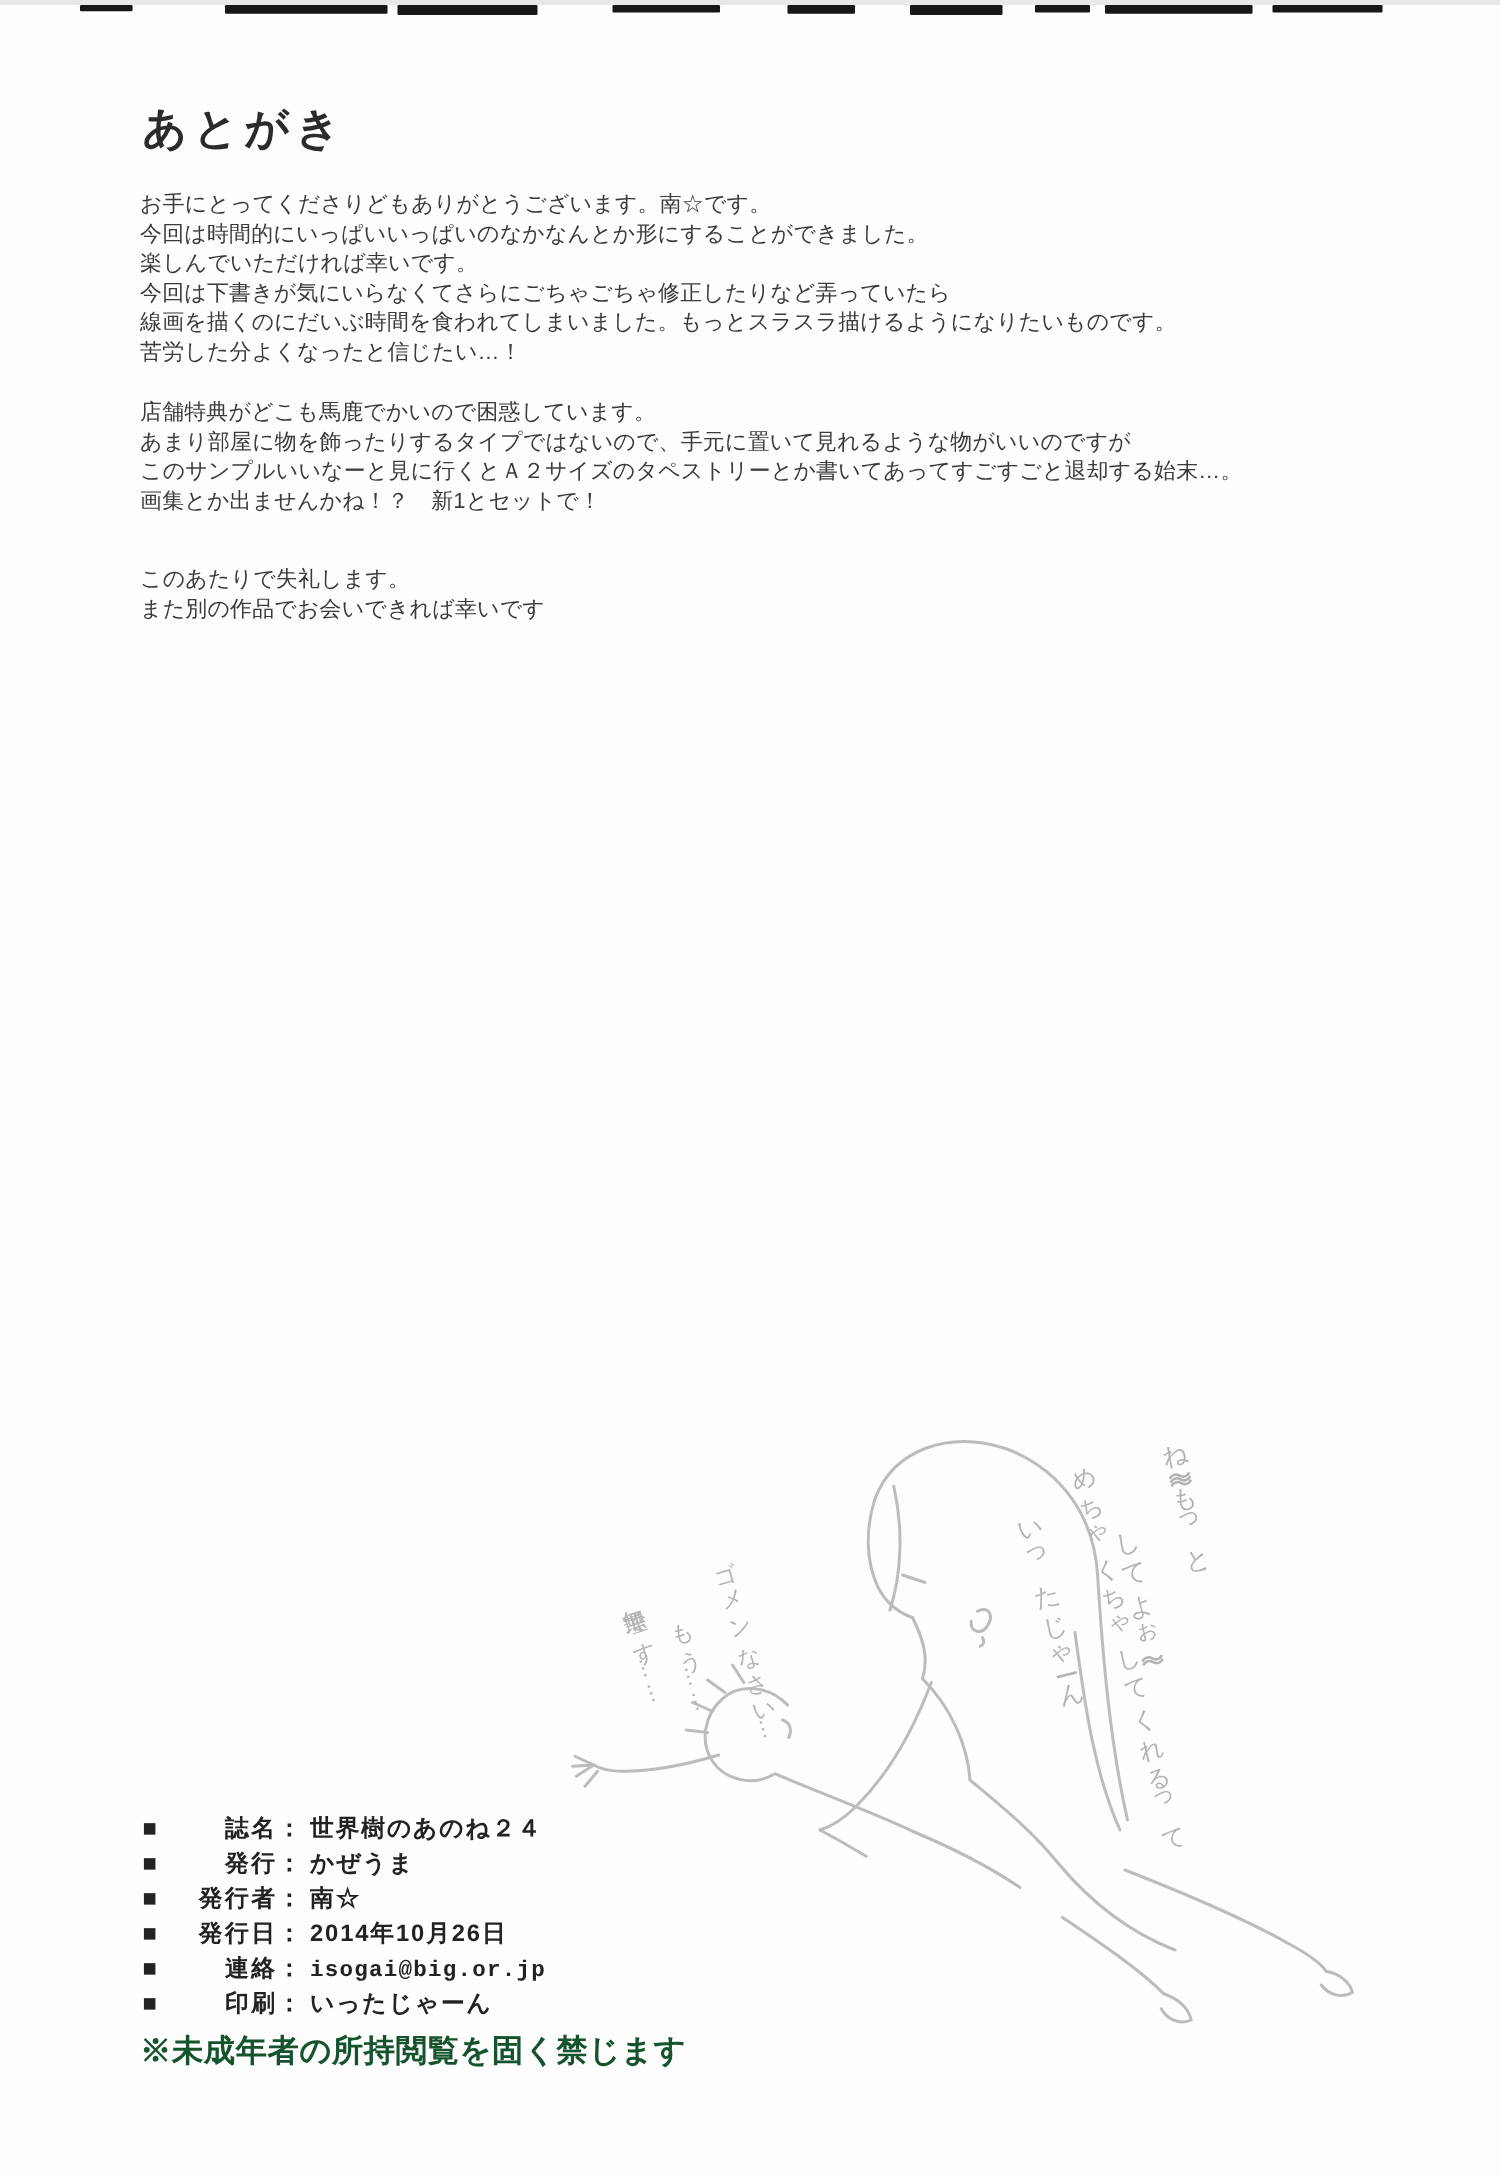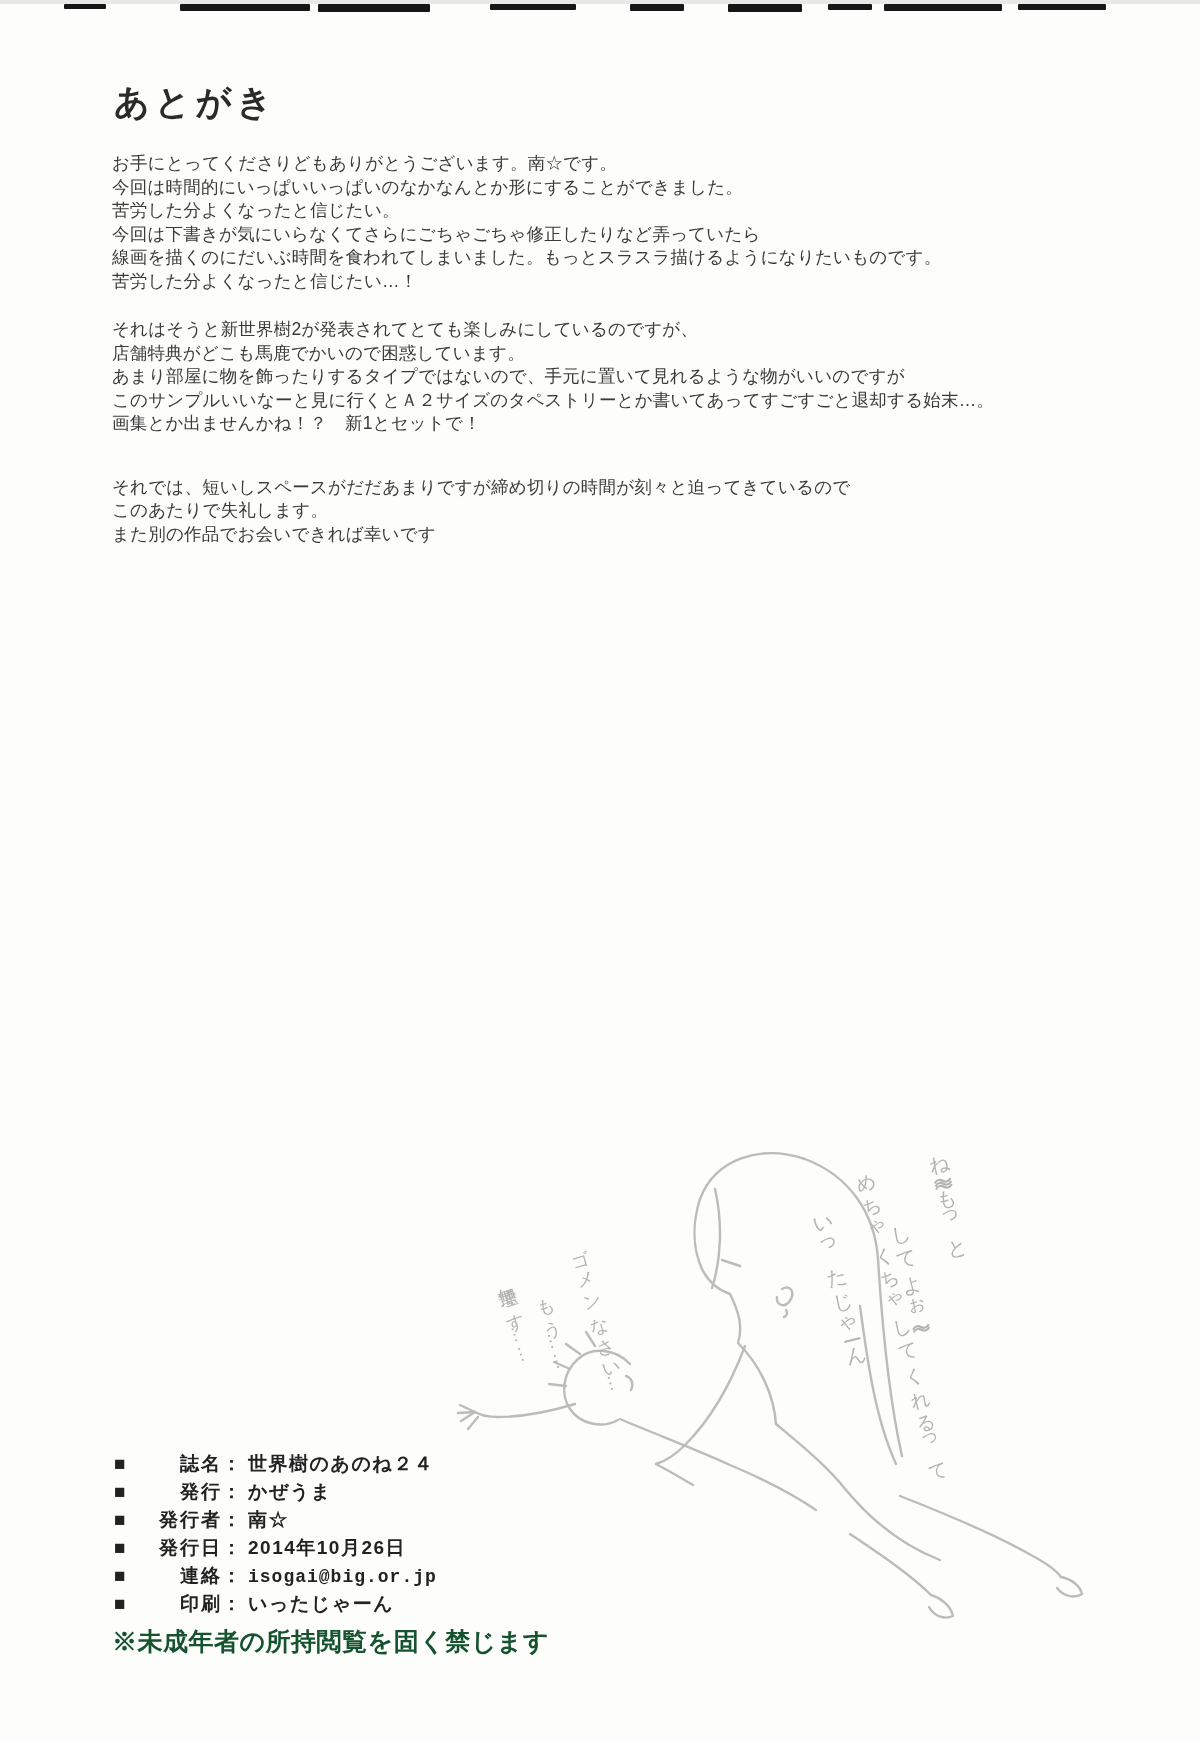--- a/index.html
+++ b/index.html
@@ -97,34 +97,32 @@
     <div class="artifact a8"></div>
     <div class="artifact a9"></div>
   </div>
 
   <h1 class="title">あとがき</h1>
 
   <div class="body-text">
     <p class="para p1">
       <span class="line">お手にとってくださりどもありがとうございます。南☆です。</span>
       <span class="line">今回は時間的にいっぱいいっぱいのなかなんとか形にすることができました。</span>
-      <span class="line">苦労した分よくなったと信じたい。</span>
+      <span class="line">楽しんでいただければ幸いです。</span>
       <span class="line">今回は下書きが気にいらなくてさらにごちゃごちゃ修正したりなど弄っていたら</span>
       <span class="line">線画を描くのにだいぶ時間を食われてしまいました。もっとスラスラ描けるようになりたいものです。</span>
       <span class="line">苦労した分よくなったと信じたい…！</span>
     </p>
     <p class="para p2">
-      <span class="line">それはそうと新世界樹2が発表されてとても楽しみにしているのですが、</span>
       <span class="line">店舗特典がどこも馬鹿でかいので困惑しています。</span>
       <span class="line">あまり部屋に物を飾ったりするタイプではないので、手元に置いて見れるような物がいいのですが</span>
       <span class="line">このサンプルいいなーと見に行くとＡ２サイズのタペストリーとか書いてあってすごすごと退却する始末…。</span>
       <span class="line">画集とか出ませんかね！？　新1とセットで！</span>
     </p>
     <p class="para p3">
-      <span class="line">それでは、短いしスペースがだだあまりですが締め切りの時間が刻々と迫ってきているので</span>
       <span class="line">このあたりで失礼します。</span>
       <span class="line">また別の作品でお会いできれば幸いです</span>
     </p>
   </div>
 
   <svg class="sketch-svg" viewBox="0 0 680 560" xmlns="http://www.w3.org/2000/svg">
 
     <path d="M 270 135 C 285 95 330 80 375 95 C 420 112 445 150 448 195 C 452 260 458 330 472 392"></path>
     <path d="M 270 135 C 262 160 263 185 272 205 C 278 217 288 226 300 230"></path>
     <path d="M 285 125 C 293 160 291 196 282 224"></path>

